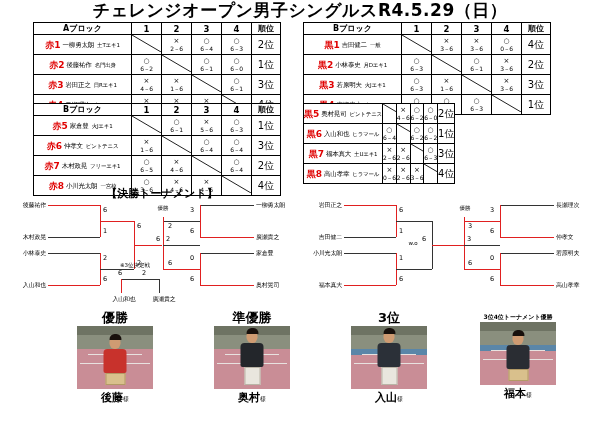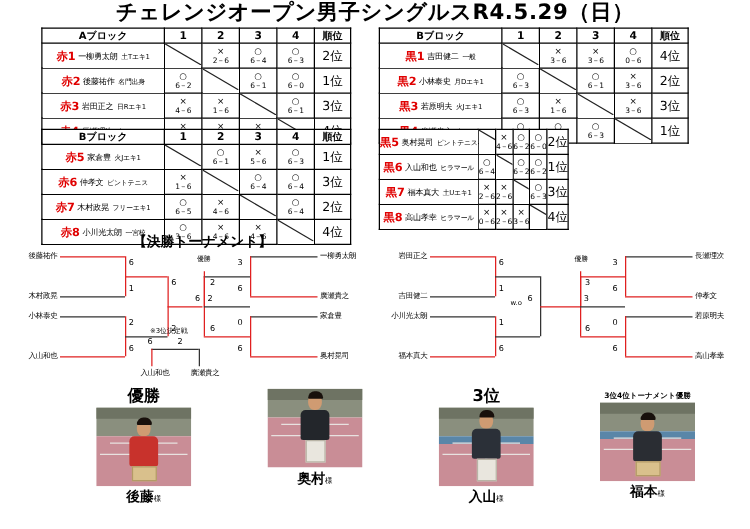--- a/index.html
+++ b/index.html
@@ -615,20 +615,21 @@
           <div class="person">
             <div class="hair"></div>
             <div class="head"></div>
             <div class="torso" style="background:#c8322c"></div>
             <div class="box"></div>
           </div>
         </div>
         <div class="photo-cap-bot"><span>後藤</span><span class="sama">様</span></div>
       </div>
       <div class="photo-wrap" style="left: 197px; top: 310px; width: 110px;">
+        <div class="photo-cap-top">準優勝</div>
         <div class="photo">
           <div class="ct">
             <div class="wall"></div>
             <div class="wall2"></div>
             <div class="floorA"></div>
             <div class="linew" style="left:4%;top:58%;width:92%;height:1.5px;"></div>
             <div class="linew" style="left:14%;top:44%;width:72%;height:1.5px;"></div>
             <div class="linew" style="left:49%;top:44%;width:1.5px;height:40%;"></div>
           </div>
           <div class="person">

